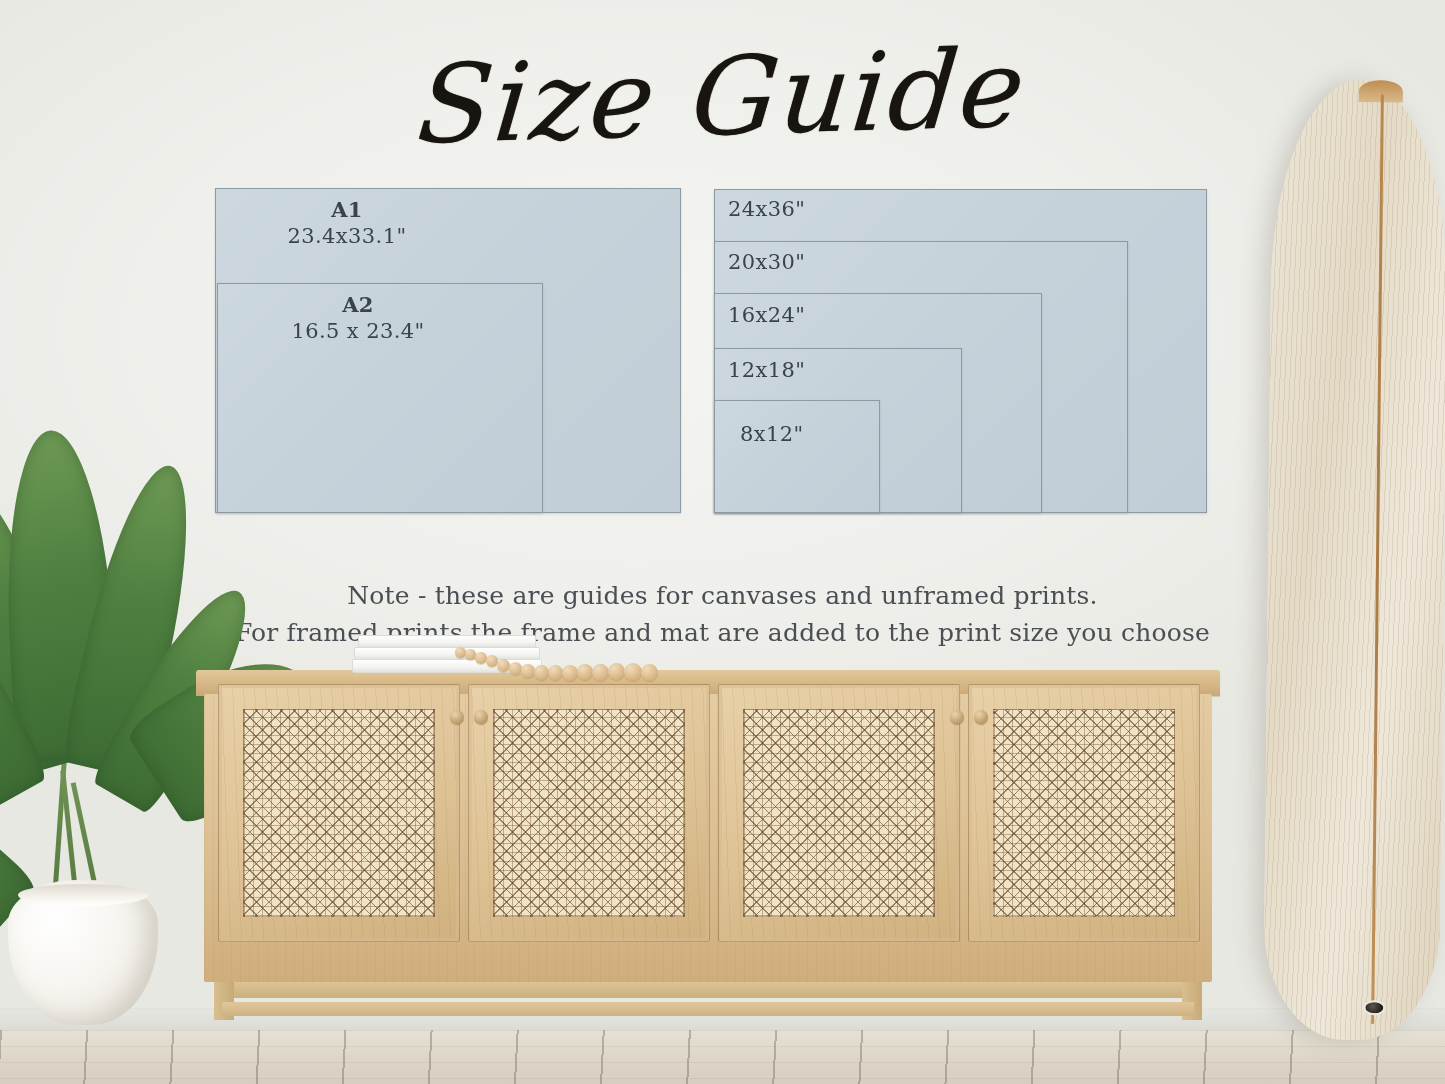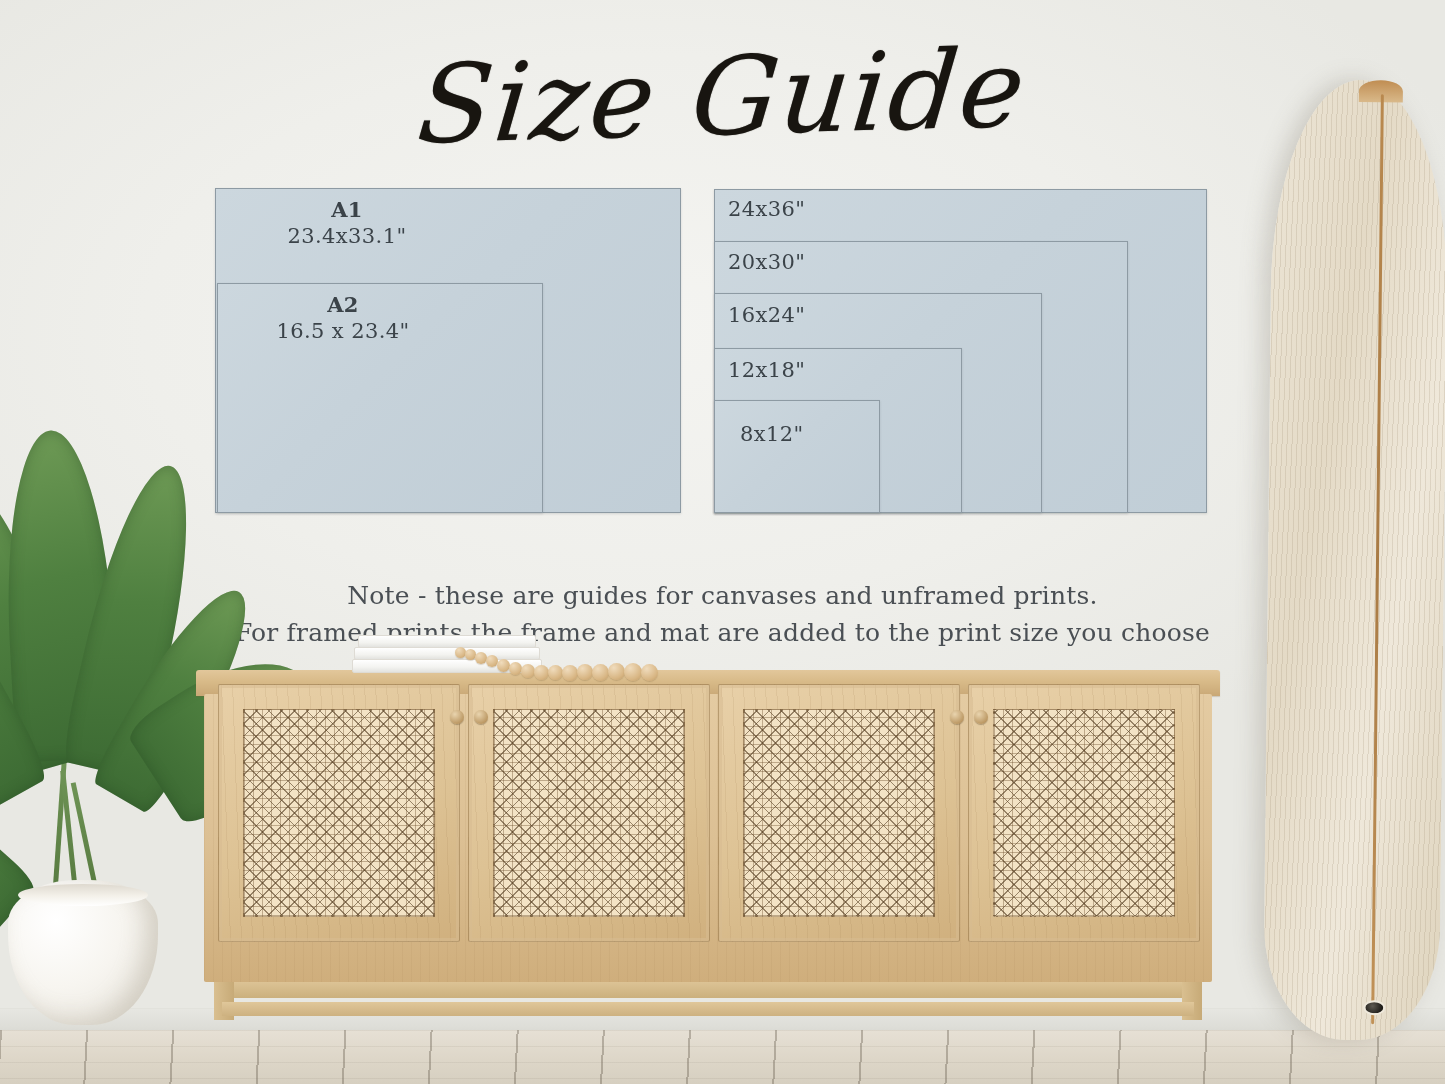--- a/index.html
+++ b/index.html
@@ -263,21 +263,21 @@
 
     <div class="rect" style="left:215px; top:188px; width:466px; height:325px;"></div>
 
     <div class="rect-label centered" style="left:232px; top:196px; width:230px;">
       <span class="nm">A1</span>
       <span class="dim">23.4x33.1"</span>
     </div>
 
     <div class="rect" style="left:217px; top:283px; width:326px; height:230px;"></div>
 
-    <div class="rect-label centered" style="left:229px; top:291px; width:228px;">
+    <div class="rect-label centered" style="left:244px; top:291px; width:228px;">
       <span class="nm">A2</span>
       <span class="dim">16.5 x 23.4"</span>
     </div>
   </div>
 
   <div class="chart" style="left:0; top:0; width:1445px; height:1084px;">
 
     <div class="rect" style="left:714px; top:189px; width:493px; height:324px;"></div>
     <div class="rect-label" style="left:728px; top:196px;">24x36"</div>
 

